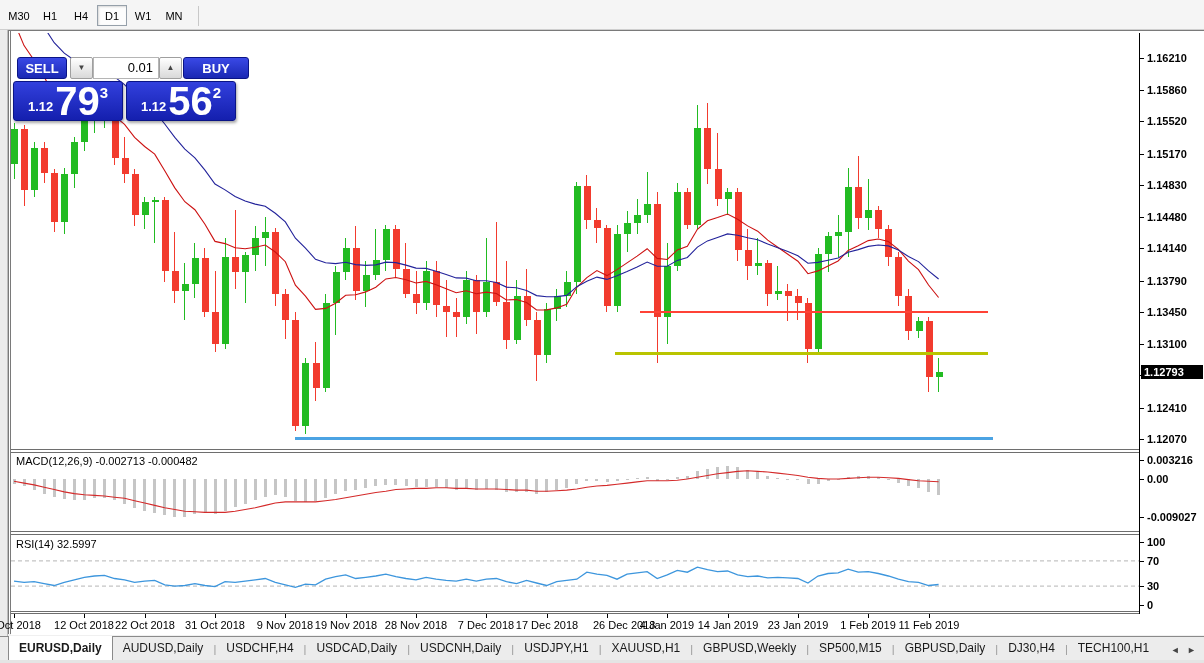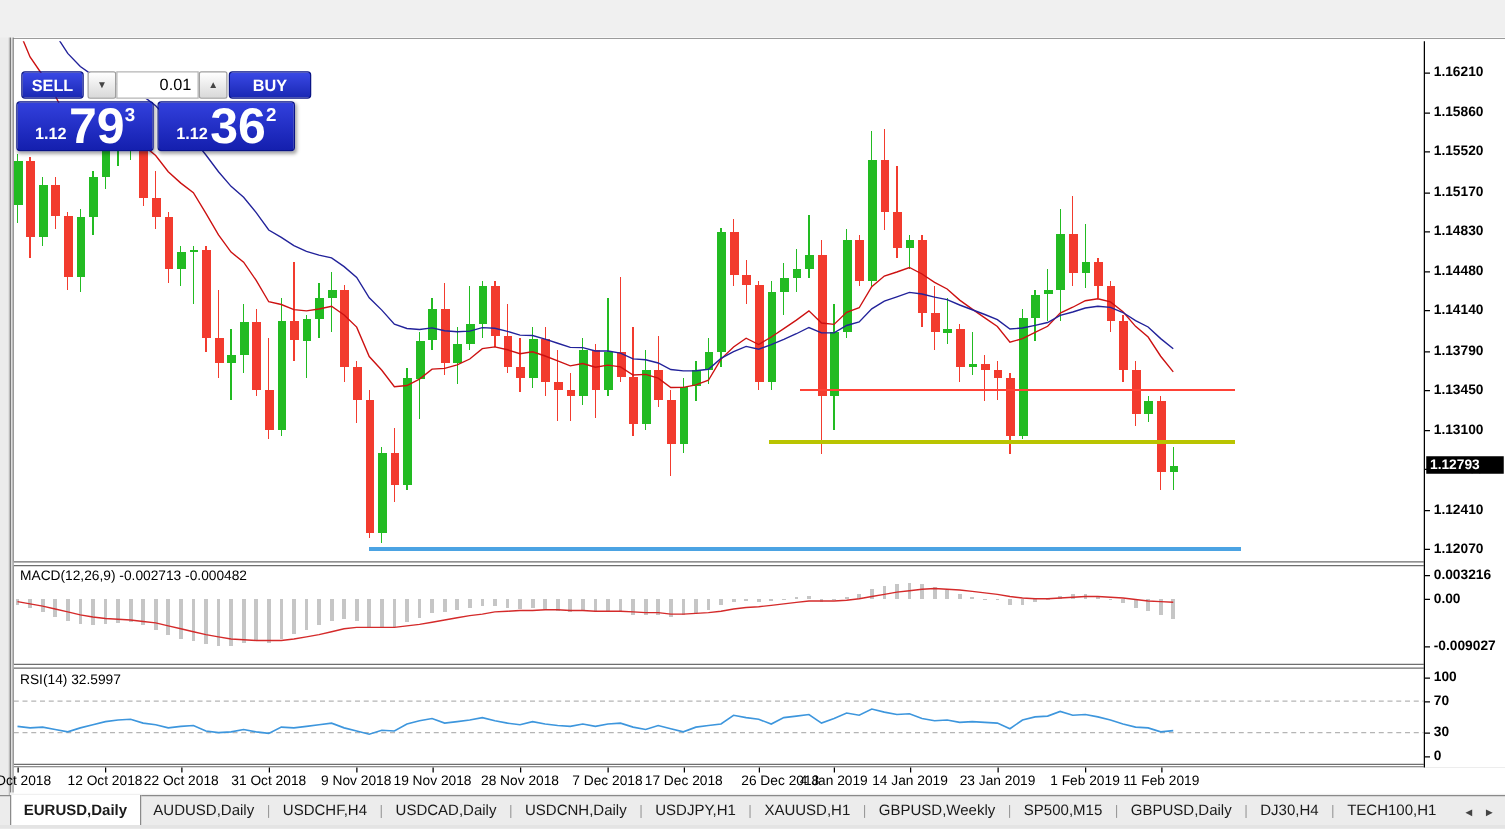--- a/index.html
+++ b/index.html
@@ -66,20 +66,23 @@
   .tab-sep { color:#9a9a9a; font-size:11px; padding-bottom:5px; }
   .tab-arrows { padding:0 8px 5px 4px; font-size:9px; color:#444; white-space:nowrap; }
   .tab-arrows span { margin-left:5px; cursor:pointer; }
   .bottom-strip { position:absolute; left:0; top:660px; width:1204px; height:3px; background:#e4e4e4; }
 </style>
 </head>
 <body>
 
 <div class="screen">
 
+  <div class="toolbar">
+    <span id="tfButtons"><span class="tf-btn">M30</span><span class="tf-btn">H1</span><span class="tf-btn">H4</span><span class="tf-btn active">D1</span><span class="tf-btn">W1</span><span class="tf-btn">MN</span></span><span class="toolbar-sep"></span>
+  </div>
 
   <div class="left-strip"></div>
 
   <div class="chart-window">
     <svg id="mainChart" shape-rendering="crispEdges">
         <line x1="3" y1="90.3" x2="3" y2="145.5" stroke="#22bb22" stroke-width="1"></line>
         <rect x="0" y="95.8" width="7" height="35.0" fill="#22bb22"></rect>
         <line x1="13.05" y1="92.2" x2="13.05" y2="173.1" stroke="#f23b2e" stroke-width="1"></line>
         <rect x="10.05" y="95.8" width="7" height="60.7" fill="#f23b2e"></rect>
         <line x1="23.1" y1="108.7" x2="23.1" y2="163.9" stroke="#22bb22" stroke-width="1"></line>
@@ -379,21 +382,21 @@
       <div class="vol-field">0.01</div>
       <div class="vol-up"><span>▲</span></div>
       <div class="buy-btn">BUY</div>
       <div class="quote-box bid-box">
         <span class="px-small">1.12</span>
         <span class="px-big">79</span>
         <span class="px-sup">3</span>
       </div>
       <div class="quote-box ask-box">
         <span class="px-small">1.12</span>
-        <span class="px-big">36</span>
+        <span class="px-big">56</span>
         <span class="px-sup">2</span>
       </div>
     </div>
 
     <div class="splitter s1"></div>
     <div class="splitter s2"></div>
     <div class="splitter s3"></div>
 
     <div class="ind-label" id="macdLabel">MACD(12,26,9) -0.002713 -0.000482</div>
     <div class="ind-label" id="rsiLabel">RSI(14) 32.5997</div>

